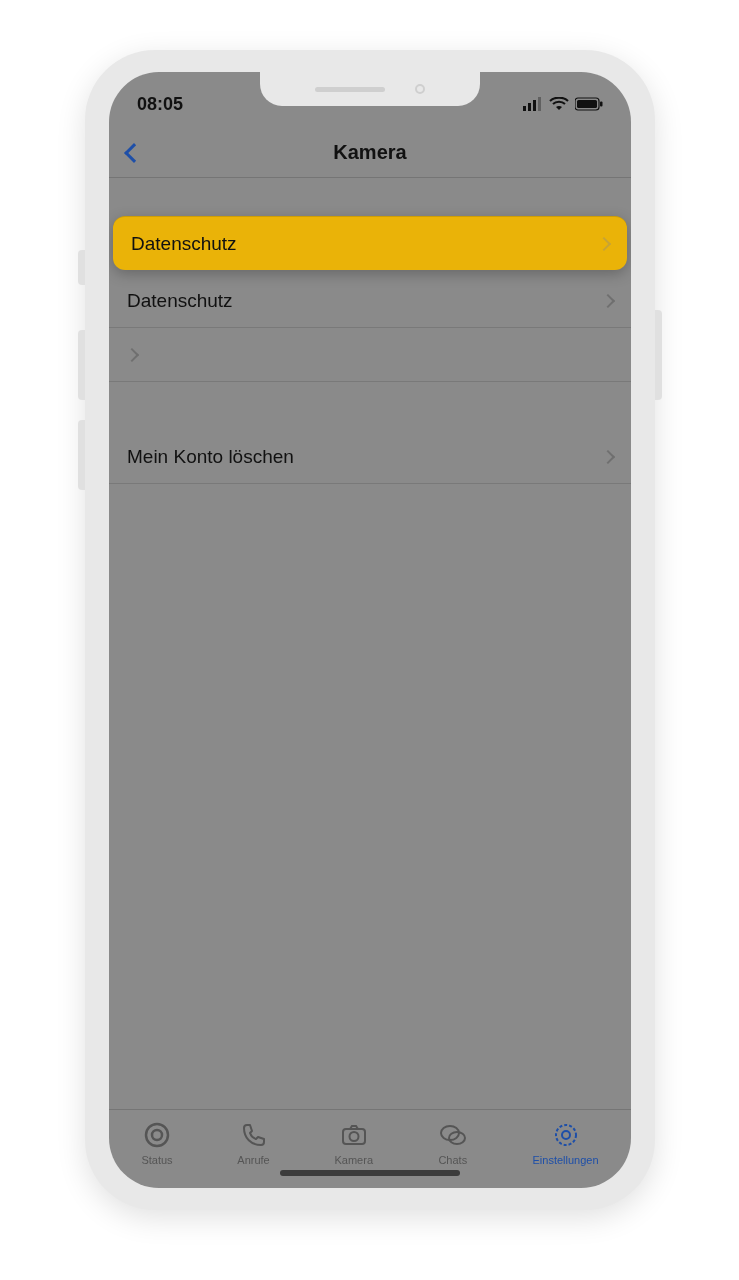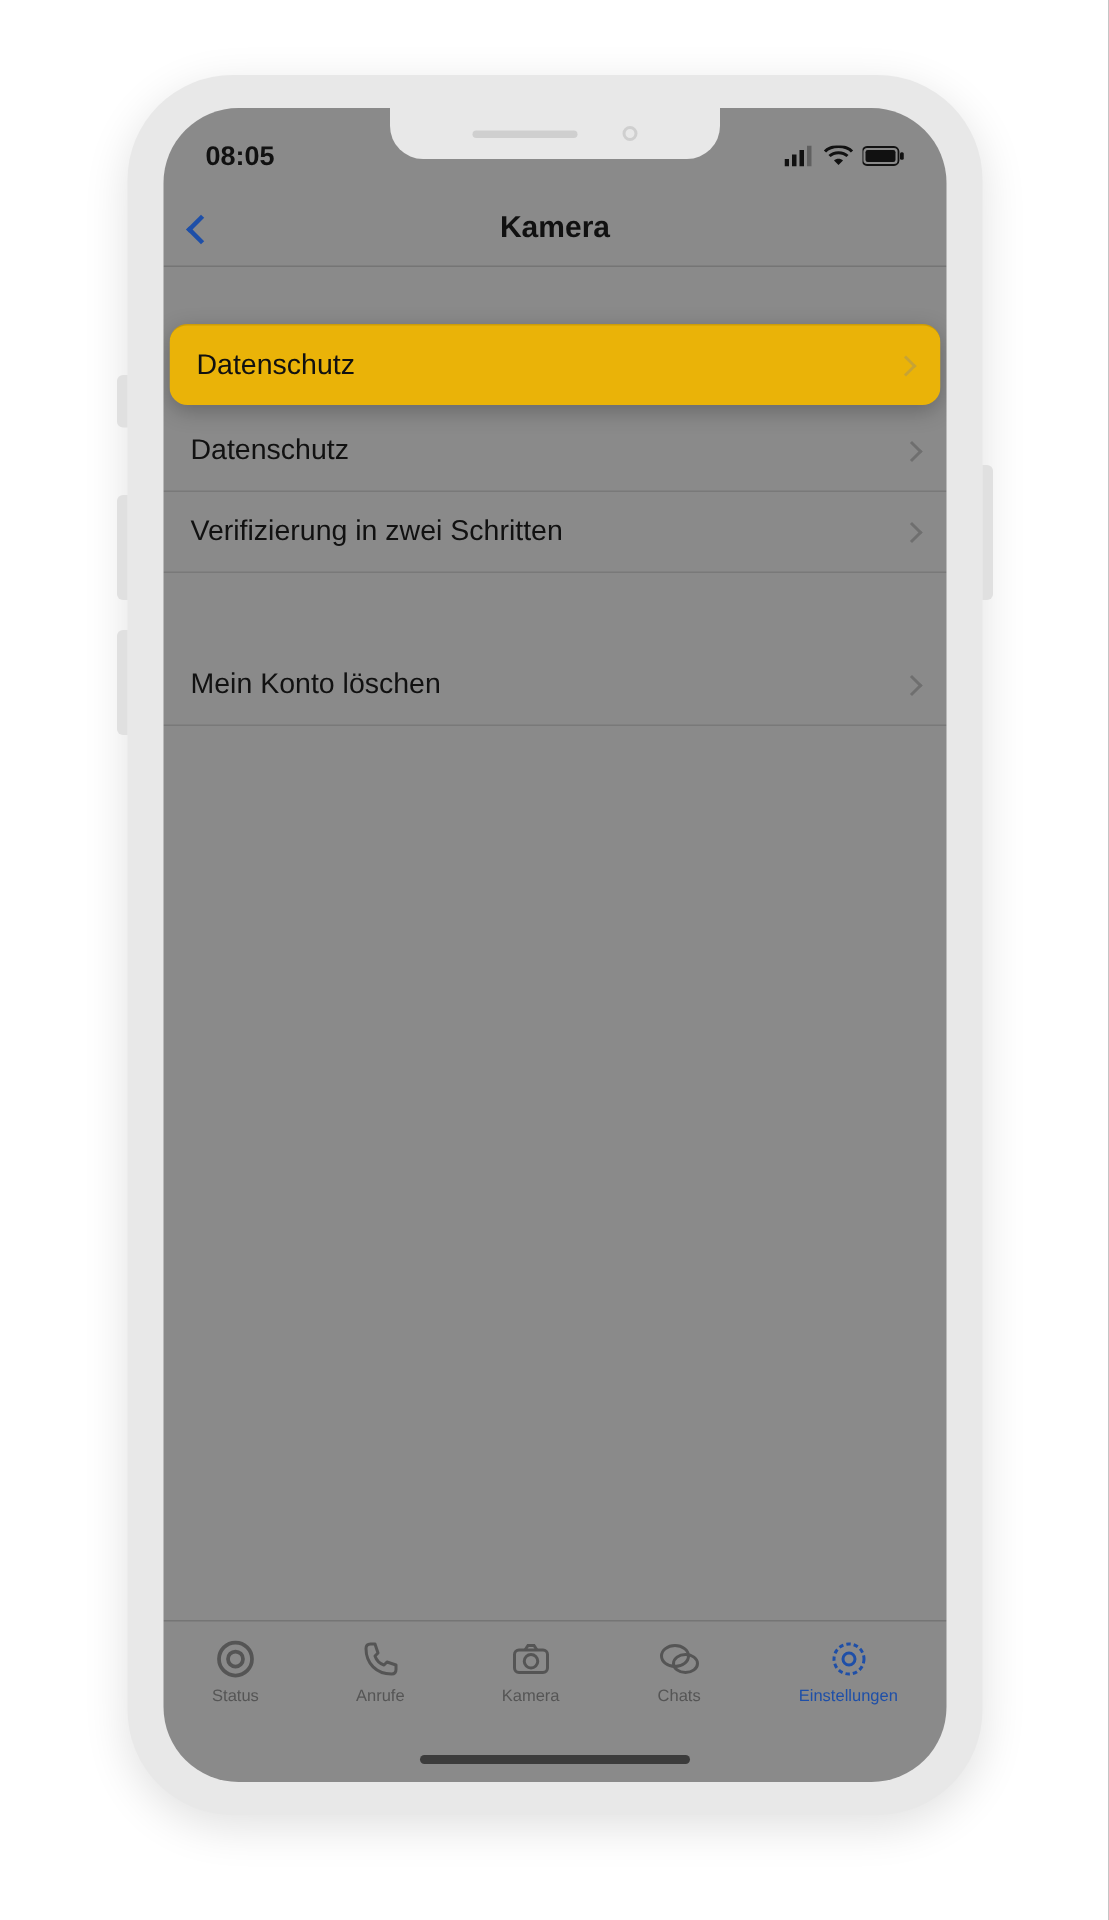--- a/index.html
+++ b/index.html
@@ -119,21 +119,21 @@
     box-shadow: 0 4px 14px rgba(0,0,0,0.25);
     position:relative;
     z-index:5;
     margin: -2px 4px 4px 4px;
     border: none;
   }
   .highlighted .disclosure { opacity:0.35; border-color:#888; }
   .tab-bar {
     position:absolute;
     bottom:0; left:0; right:0;
-    height: 108px;
+    height: 79px;
     border-top: 1px solid rgba(0,0,0,0.15);
     display:flex;
     justify-content:space-around;
     align-items:flex-start;
     padding-top:10px;
   }
   .tab-item {
     display:flex;
     flex-direction:column;
     align-items:center;
@@ -205,21 +205,20 @@
     <div id="list-container">
         <div class="list-item first-in-group highlighted">
           <span>Datenschutz</span>
           <span class="disclosure"></span>
         </div>
         <div class="list-item">
           <span>Datenschutz</span>
           <span class="disclosure"></span>
         </div>
         <div class="list-item">
-          <span>Verifizierung in zwei Schritten</span>
           <span class="disclosure"></span>
         </div>
         <div class="group-gap"></div>
         <div class="list-item">
           <span>Mein Konto löschen</span>
           <span class="disclosure"></span>
         </div>
       </div>
 
     <div class="tab-bar" id="tab-bar">

